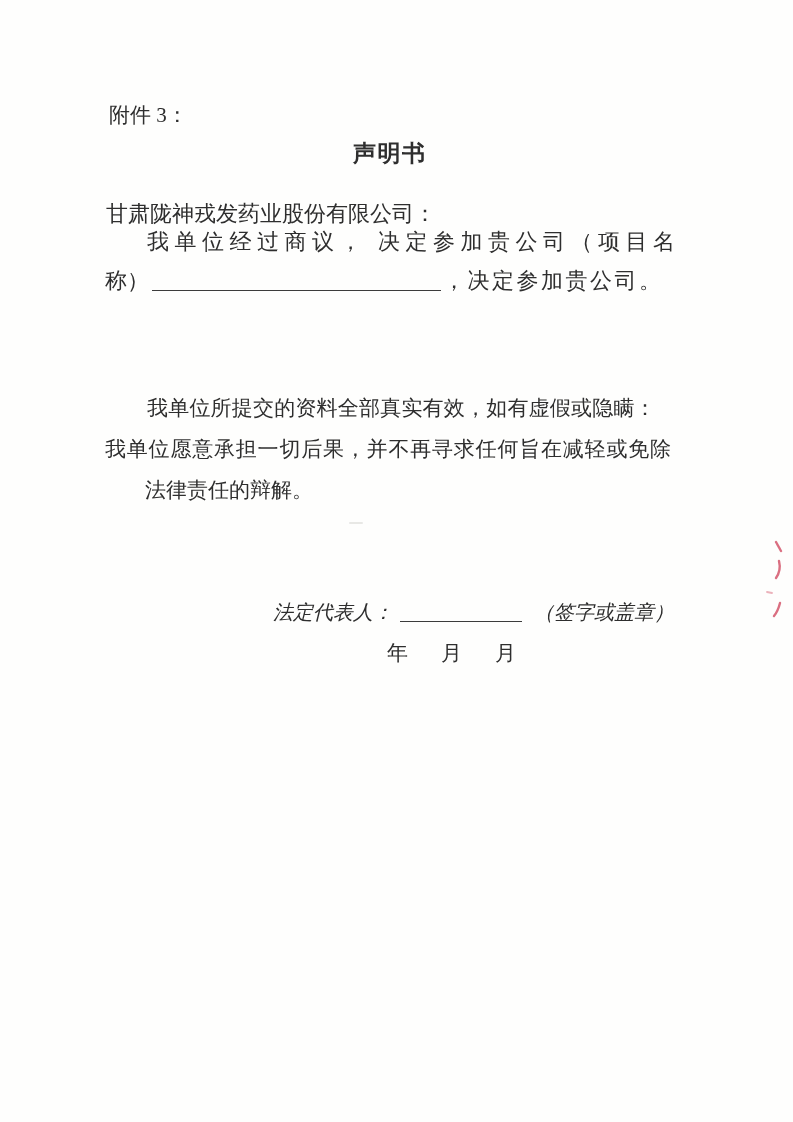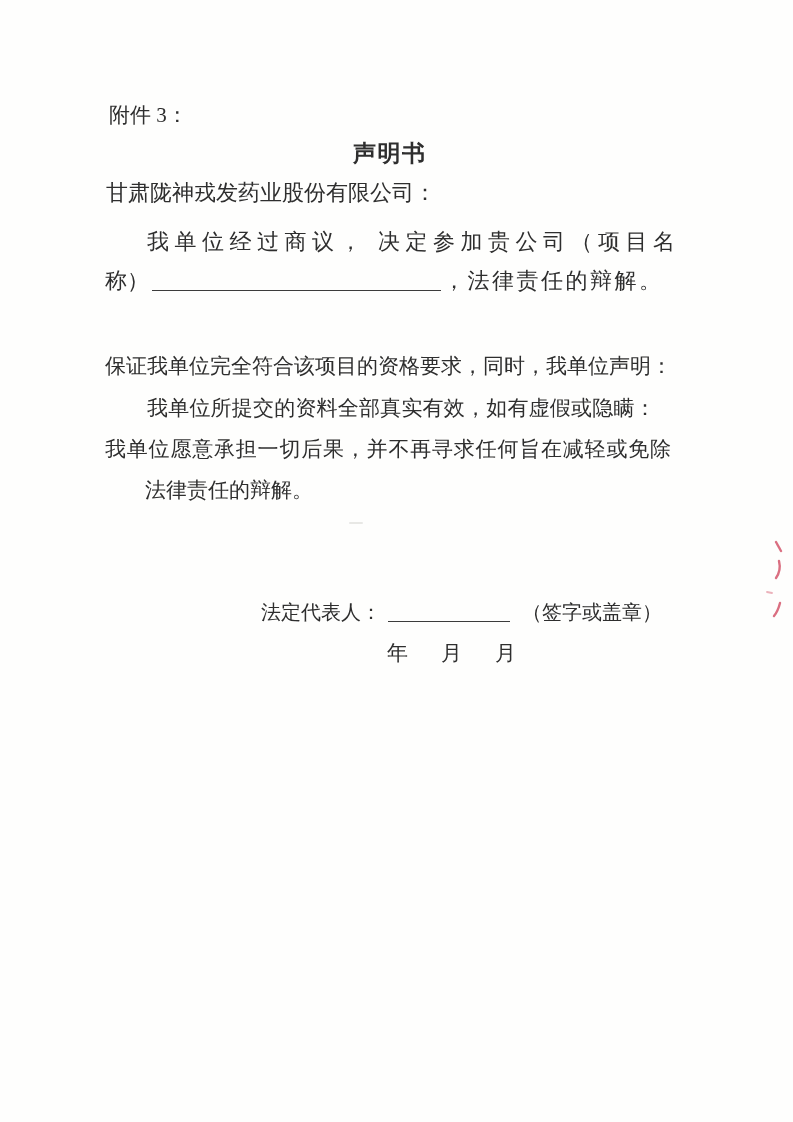--- a/index.html
+++ b/index.html
@@ -7,31 +7,31 @@
     position:relative;
     width:793px;height:1122px;
     background:#fefefdff;
     font-family:"Liberation Serif","DejaVu Serif",serif;
     color:#2e2e2e;
     overflow:hidden;
   }
   .line{position:absolute;white-space:nowrap;font-size:21px;line-height:26px;}
   .attachment{left:109px;top:102px;font-size:21px;}
   .title{left:353px;top:141px;font-size:23px;font-weight:700;letter-spacing:1.5px;}
-  .addressee{left:106px;top:180px;font-size:22px;}
+  .addressee{left:106px;top:201px;font-size:22px;}
   .p1l1{left:147px;top:229px;font-size:22px;letter-spacing:5.5px;}
   .p1l2{left:105px;top:268px;font-size:22px;}
   .p1l2 .suffix{letter-spacing:2.5px;}
   .p2l1{left:147px;top:312px;font-size:21px;letter-spacing:0.4px;}
   .p2l2{left:105px;top:353px;font-size:21px;}
   .p3l1{left:147px;top:395px;font-size:21px;letter-spacing:0.2px;}
   .p3l2{left:105px;top:436px;font-size:21px;letter-spacing:0.8px;text-align:right;}
   .p3l3{left:105px;top:477px;font-size:21px;margin-left:40px;}
   .sig1{left:273px;top:555px;font-size:20px;}
-  .sig2{left:261px;top:599px;font-size:20px;}
+  .sig2{left:273px;top:599px;font-size:20px;font-style:italic;}
   .date{left:387px;top:640px;font-size:21px;letter-spacing:6px;text-align:right;}
   .blank{
     display:inline-block;
     border-bottom:1.6px solid #3c3c3c;
     height:20px;
     vertical-align:-3px;
   }
   .blank-project{width:289px;margin-left:3px;margin-right:2px;}
   .blank-company{width:200px;margin-left:7px;margin-right:10px;}
   .blank-rep{width:122px;margin-left:7px;margin-right:12px;}
@@ -45,25 +45,24 @@
 
   <div class="line attachment">附件 3：</div>
 
   <div class="line title">声明书</div>
 
   <div class="line addressee">甘肃陇神戎发药业股份有限公司：</div>
 
   <div class="line p1l1">我单位经过商议， 决定参加贵公司（项目名</div>
 
   <div class="line p1l2">
-    <span>称）</span><span class="blank blank-project"></span><span class="suffix">，法律责任的辩解。</span>
+    <span>称）</span><span class="blank blank-project"></span><span class="suffix">，决定参加贵公司。</span>
   </div>
 
 
-  <div class="line p2l2">保证我单位完全符合该项目的资格要求，同时，我单位声明：</div>
 
   <div class="line p3l1">我单位所提交的资料全部真实有效，如有虚假或隐瞒：</div>
 
   <div class="line p3l2">我单位愿意承担一切后果，并不再寻求任何旨在减轻或免除</div>
 
   <div class="line p3l3">法律责任的辩解。</div>
 
 
   <div class="line sig2">
     <span>法定代表人：</span><span class="blank blank-rep"></span><span>（签字或盖章）</span>

